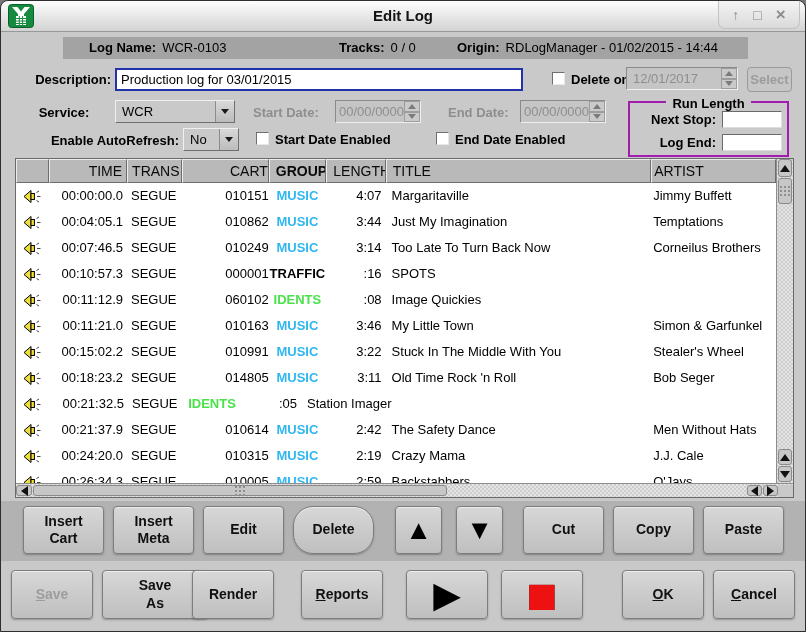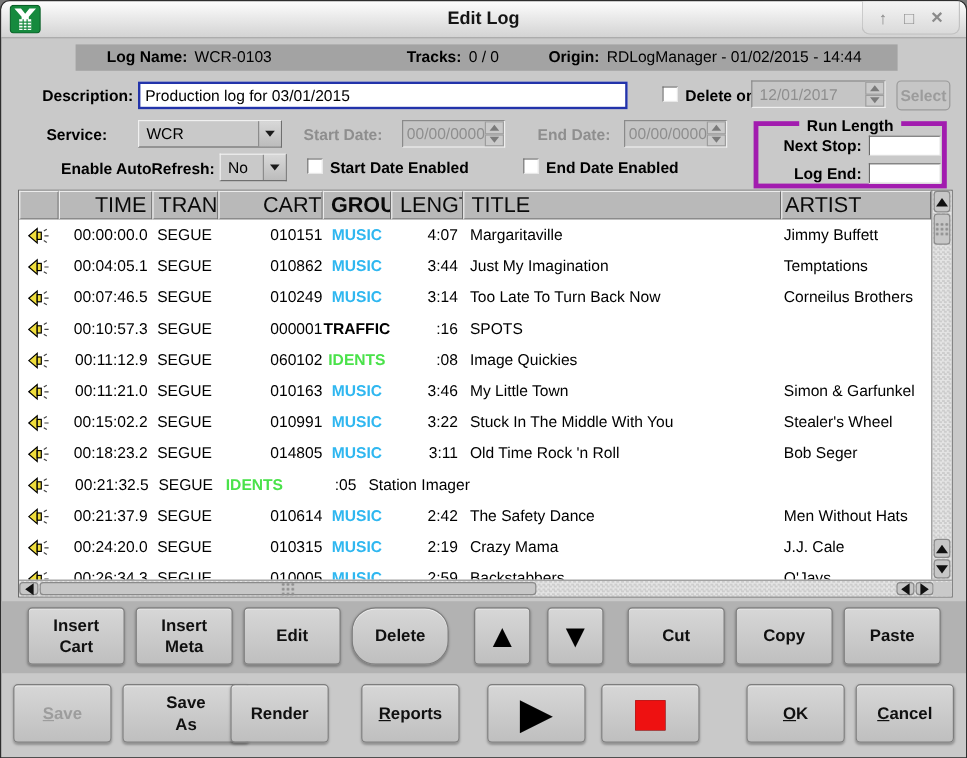--- a/index.html
+++ b/index.html
@@ -40,36 +40,36 @@
   .sbtn { flex:1; border:1px solid #9d9d9d; background:#cacaca; display:flex; align-items:center; justify-content:center; }
   .tri-up-s { width:0;height:0;border-left:4px solid transparent;border-right:4px solid transparent;border-bottom:5px solid #7b7b7b; }
   .tri-dn-s { width:0;height:0;border-left:4px solid transparent;border-right:4px solid transparent;border-top:5px solid #7b7b7b; }
   .combo { position:absolute; height:23px; background:#c9c9c9; font-size:13px; line-height:21px;
     border:1px solid; border-color:#f0f0f0 #6f6f6f #6f6f6f #f0f0f0; color:#000; }
   .combo .cval { display:block; padding-left:6px; font-weight:normal; }
   .combo .arrow { position:absolute; right:0; top:0; bottom:0; width:19px;
     border-left:1px solid #8c8c8c; background:linear-gradient(#d8d8d8,#bcbcbc);
     display:flex; align-items:center; justify-content:center; }
   .tri-down { width:0; height:0; border-left:4px solid transparent; border-right:4px solid transparent; border-top:5px solid #1a1a1a; }
-  .runlength { position:absolute; left:627px; top:100px; width:161px; height:56px; border:4px solid #a21caf; }
+  .runlength { position:absolute; left:627px; top:100px; width:161px; height:56px; border:2px solid #a21caf; }
   .runlength .legend { position:absolute; top:-9px; left:0; right:0; text-align:center; }
   .runlength .legend span { background:#c9c9c9; padding:0 6px; font-size:13px; font-weight:bold; }
   .rl-row { position:absolute; left:0; height:18px; }
   .rl-lbl { position:absolute; left:0; width:86px; text-align:right; font-size:13px; font-weight:bold; line-height:18px; }
   .rl-field { position:absolute; left:92px; top:0; width:60px; height:17px; background:#fff;
     border:1px solid; border-color:#6a6a6a #dedede #dedede #6a6a6a; }
   .sel-btn { position:absolute; left:746px; top:66px; width:45px; height:25px; border:1px solid #9a9a9a;
     border-radius:4px; background:#c6c6c6; color:#9c9c9c; font-weight:bold; font-size:13px;
     display:flex; align-items:center; justify-content:center; }
   
   .table-wrap { position:absolute; left:14px; top:157px; width:779px; height:340px;
     border:1px solid #6a6a6a; background:#fff; }
   .thead { position:absolute; top:0; left:0; width:760px; height:24px; display:flex; }
   .hcell { height:24px; background:#b9b9b9; border:1px solid; border-color:#ececec #6e6e6e #6e6e6e #ececec;
-    font-size:18px; color:#0a0a0a; line-height:22px; padding-left:6px; overflow:hidden; white-space:nowrap; }
+    font-size:14px; color:#0a0a0a; line-height:22px; padding-left:6px; overflow:hidden; white-space:nowrap; }
   .tbody { position:absolute; top:24px; left:0; width:760px; height:300px; overflow:hidden; background:#fff; }
   .trow { display:flex; height:26px; }
   .cell { font-size:13px; line-height:26px; color:#000; overflow:hidden; white-space:nowrap; }
   .c-icon { width:33px; display:flex; align-items:center; justify-content:center; }
   .c-time { width:79px; text-align:right; padding-right:4px; }
   .c-trans { width:55px; padding-left:4px; }
   .c-cart { width:88px; text-align:right; }
   .c-group { width:58px; text-align:center; font-weight:bold; }
   .c-length { width:60px; text-align:right; padding-right:4px; }
   .c-title { width:268px; padding-left:6px; }

